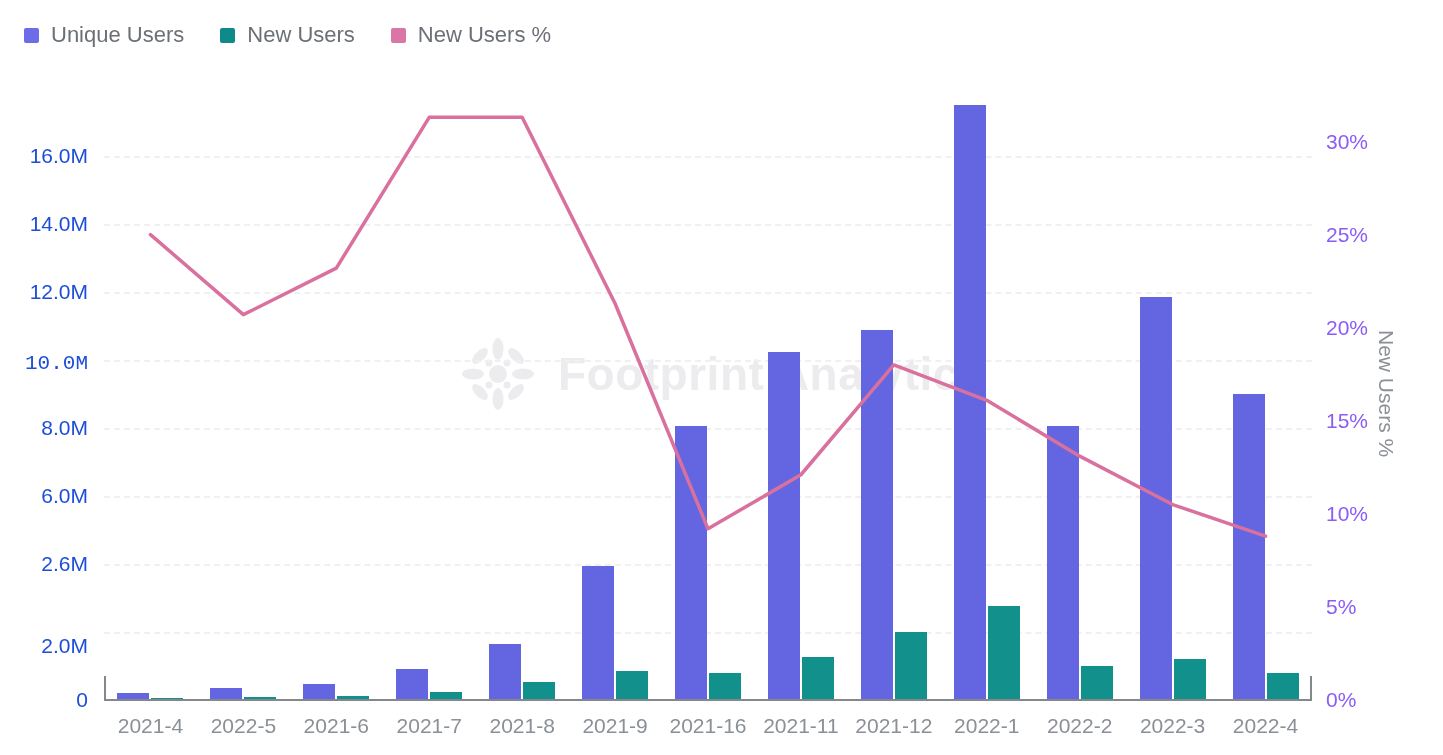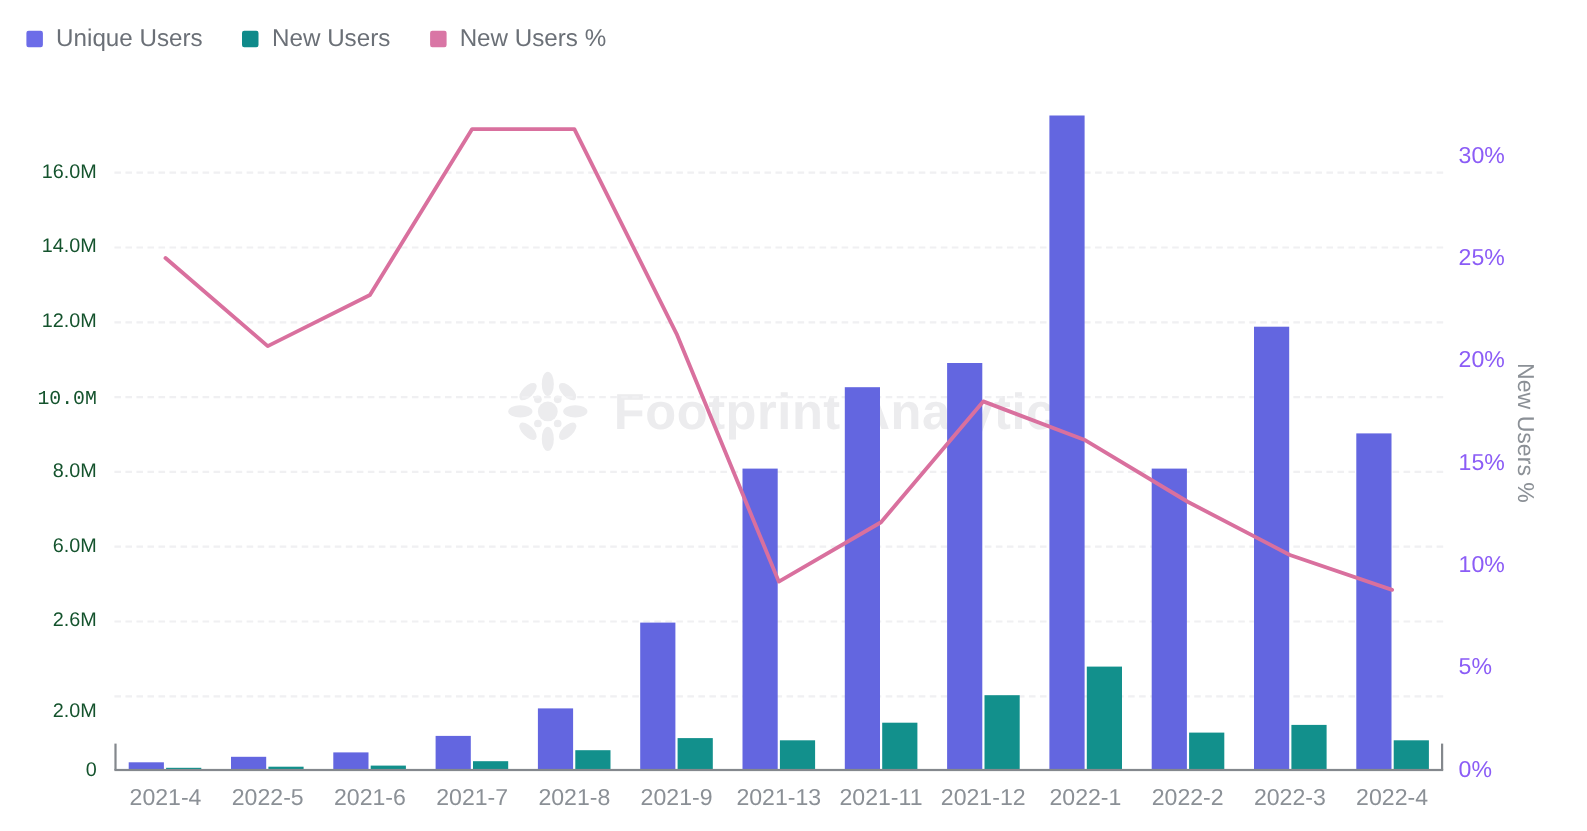--- a/index.html
+++ b/index.html
@@ -91,22 +91,22 @@
     width: 1208px;
     height: 2px;
     background: #84888d;
   }
 
   
   .tick-left {
     position: absolute;
     right: 0;
     text-align: right;
-    font-size: 18px;
-    color: #14532d;
+    font-size: 21px;
+    color: #1d4ed8;
     transform: translateY(-50%);
     white-space: nowrap;
   }
   .ticks-left-col {
     position: absolute;
     left: 0;
     top: 0;
     width: 88px;
     height: 755px;
   }
@@ -314,21 +314,21 @@
 
   <div class="axis-title-right">New Users %</div>
 
   <div class="xlabels" id="xlabels">
       <div class="xlabel">2021-4</div>
       <div class="xlabel">2022-5</div>
       <div class="xlabel">2021-6</div>
       <div class="xlabel">2021-7</div>
       <div class="xlabel">2021-8</div>
       <div class="xlabel">2021-9</div>
-      <div class="xlabel">2021-13</div>
+      <div class="xlabel">2021-16</div>
       <div class="xlabel">2021-11</div>
       <div class="xlabel">2021-12</div>
       <div class="xlabel">2022-1</div>
       <div class="xlabel">2022-2</div>
       <div class="xlabel">2022-3</div>
       <div class="xlabel">2022-4</div>
     </div>
 
 </div>
 

